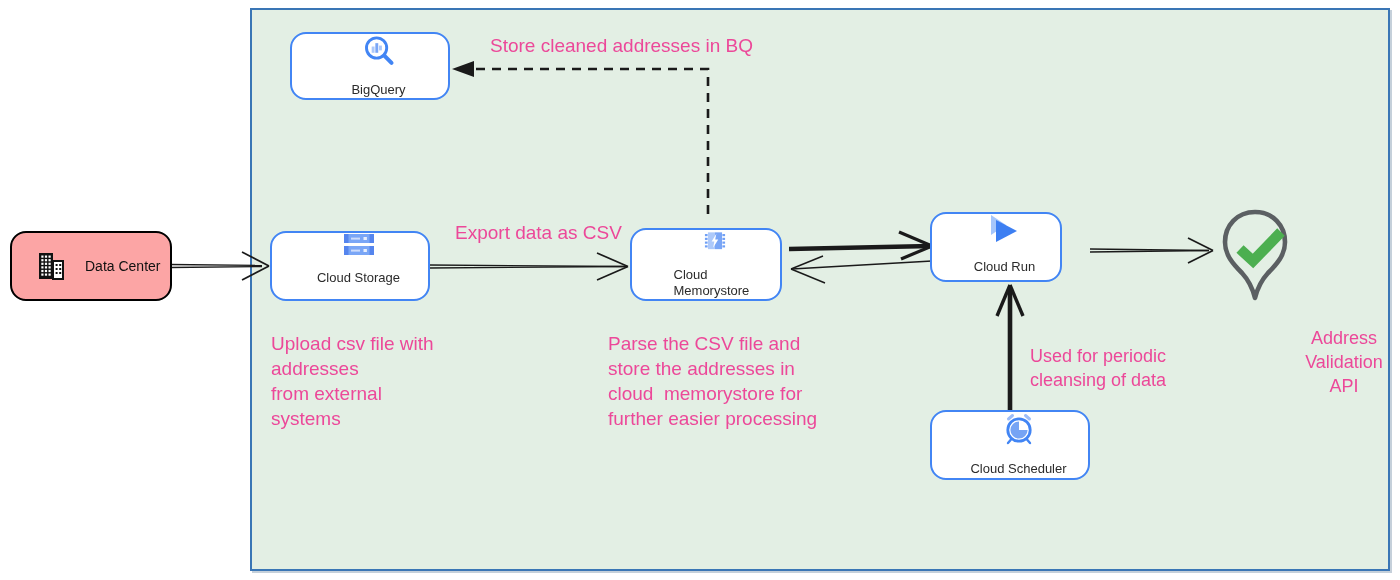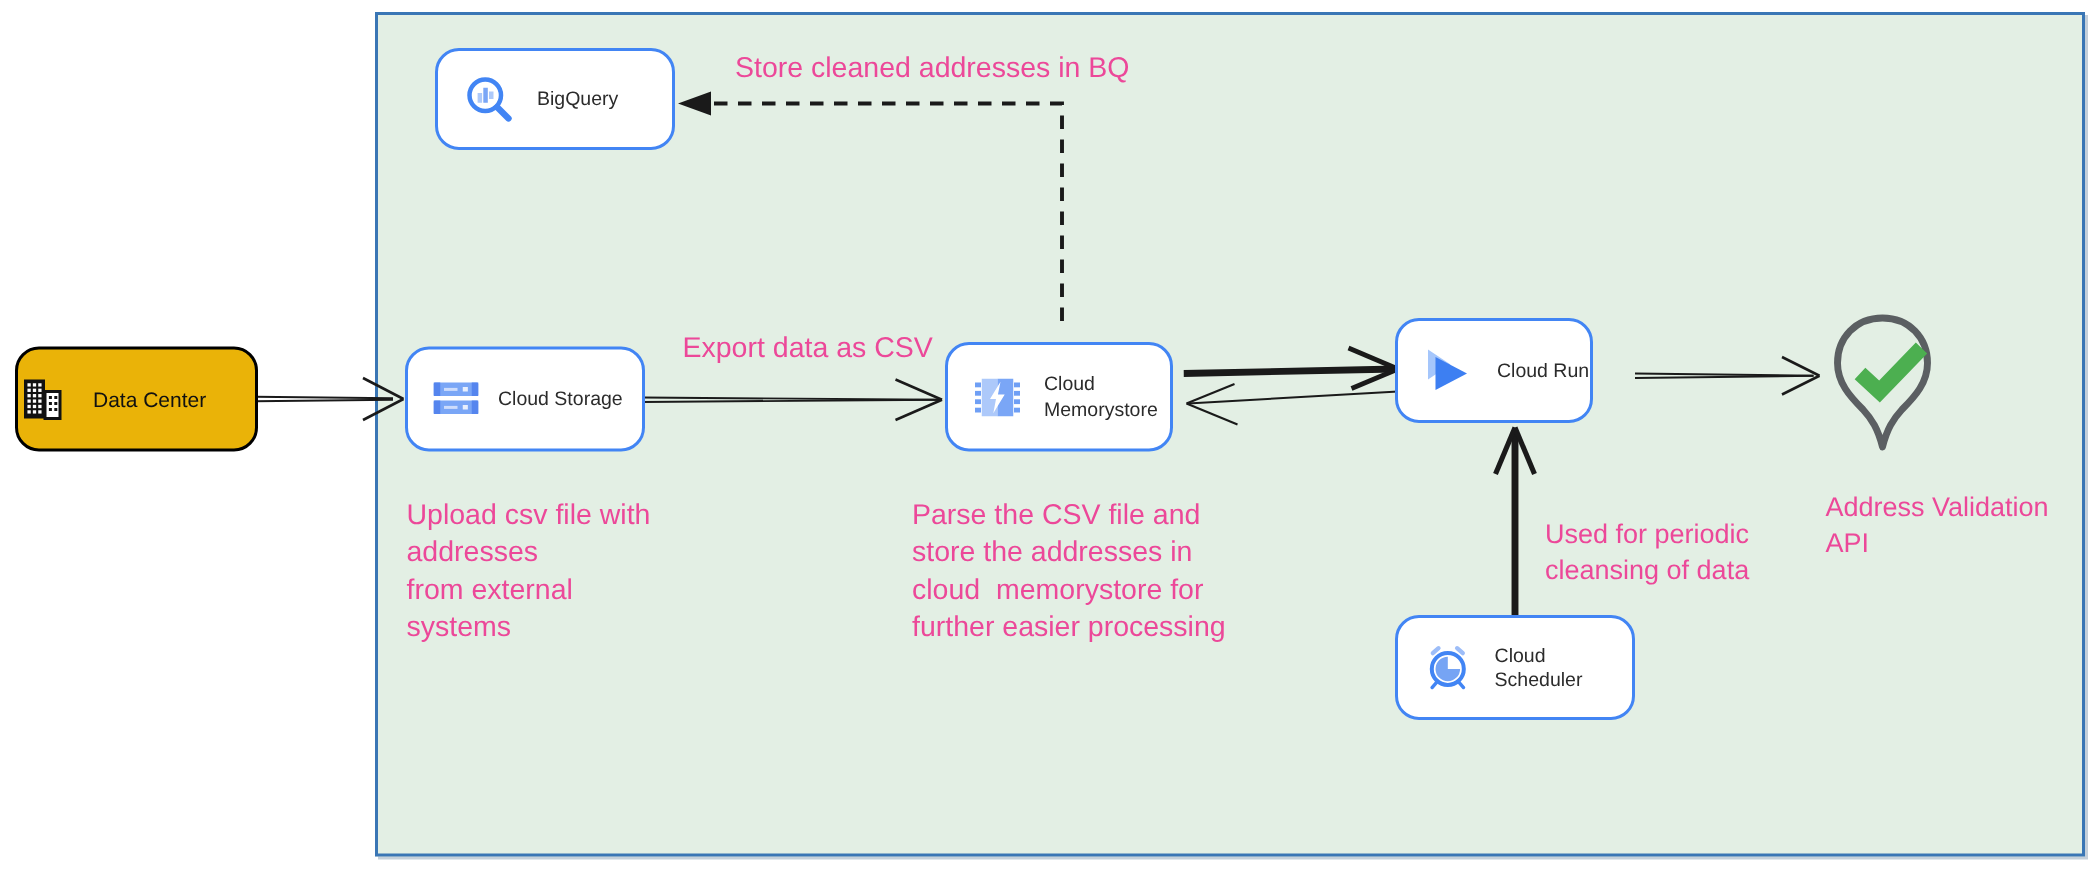--- a/index.html
+++ b/index.html
@@ -8,26 +8,26 @@
     font-family:"Liberation Sans", sans-serif;color:#161616;overflow:hidden;
   }
   .abs{position:absolute;}
   .boundary{
     left:250px;top:8px;width:1140px;height:563px;
     background:#e3efe4;border:2px solid #3a76b5;box-sizing:border-box;
     box-shadow:2px 2px 0 rgba(90,120,150,.35);
   }
   .gnode{
     position:absolute;background:#ffffff;border:2px solid #4285f4;border-radius:16px;
-    box-sizing:border-box;display:flex;align-items:center;gap:15px;padding-left:17px;
+    box-sizing:border-box;display:flex;align-items:center;gap:15px;padding-left:17px;flex-direction:column;
   }
   .gnode .nlabel{font-size:13px;color:#2b2b2b;line-height:1.25;}
   .dcnode{
-    position:absolute;background:#eab308;border:2px solid #000000;border-radius:16px;
-    box-sizing:border-box;display:flex;align-items:center;gap:18px;padding-left:0;text-align:right;
+    position:absolute;background:#fca5a5;border:2px solid #000000;border-radius:16px;
+    box-sizing:border-box;display:flex;align-items:center;gap:18px;padding-left:23px;text-align:right;
   }
   .dcnode .nlabel{font-size:14px;color:#111111;}
   .annot{
     position:absolute;font-size:19px;line-height:25px;color:#ec4899;
     white-space:pre-wrap;
   }
   .annot.small{font-size:18px;line-height:24px;}
   svg{display:block;}
 </style>
 </head>
@@ -201,14 +201,14 @@
 systems</div>
 
 <div class="annot" style="left:608px;top:331px;">Parse the CSV file and
 store the addresses in
 cloud  memorystore for
 further easier processing</div>
 
 <div class="annot small" style="left:1030px;top:344px;">Used for periodic
 cleansing of data</div>
 
-<div class="annot small" style="left:1217px;top:326px;">Address Validation
+<div class="annot small" style="left:1288px;top:326px;text-align:center;">Address Validation
 API</div>
 
 </body></html>

